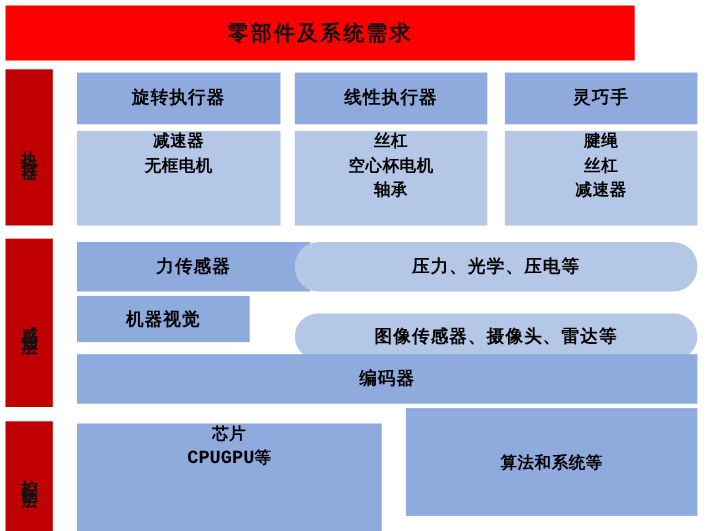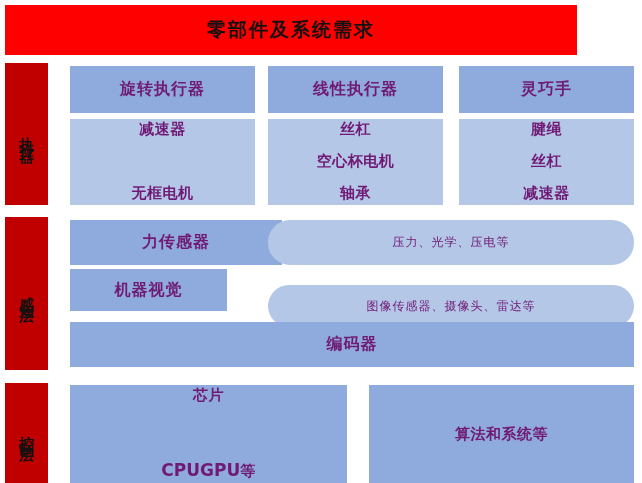--- a/index.html
+++ b/index.html
@@ -17,21 +17,21 @@
     background: #ffffff;
     overflow: hidden;
   }
   .box {
     position: absolute;
     box-sizing: border-box;
     display: flex;
     align-items: center;
     justify-content: center;
     text-align: center;
-    color: #701a75;
+    color: #000000;
   }
 
   
   .banner {
     background: #FF0000;
     color: #111111;
     font-size: 19px;
     font-weight: 700;
     letter-spacing: 2px;
   }
@@ -66,22 +66,22 @@
     font-weight: 600;
     letter-spacing: 1px;
   }
   .box-list {
     font-size: 15px;
     line-height: 1.45;
     letter-spacing: 0.5px;
     font-weight: 600;
   }
   .box-wide {
-    font-size: 12px;
-    font-weight: 400;
+    font-size: 16px;
+    font-weight: 700;
     letter-spacing: 1px;
     border-radius: 22px;
   }
   .box-encoder {
     font-size: 16px;
     font-weight: 600;
     letter-spacing: 1px;
   }
   .box-control {
     font-size: 15px;
@@ -91,21 +91,22 @@
   }
   .mono-bold {
     font-weight: 700;
     font-size: 17px;
     letter-spacing: 0px;
   }
   .stack {
     display: flex;
     flex-direction: column;
     align-items: center;
-    justify-content: space-between;
+    justify-content: flex-start;
+    font-family: Liberation Mono, monospace;
   }
 </style>
 </head>
 <body>
 
 <div id="canvas">
 
   <div class="box banner" style="left:5px; top:5px; width:572px; height:50px;">零部件及系统需求</div>
 
   <div class="box layer-label" style="left:5px; top:63px; width:43px; height:142px;">
@@ -153,15 +154,15 @@
     <span class="vtext">控制层</span>
   </div>
 
   <div class="box blue-dark stack" style="left:70px; top:385px; width:277px; height:98px;">
     <span class="box-control">芯片</span>
     <span class="box-control">
       <span class="mono-bold">CPUGPU</span><span>等</span>
     </span>
   </div>
 
-  <div class="box blue-dark box-control" style="left:369px; top:385px; width:265px; height:98px;">算法和系统等</div>
+  <div class="box blue-dark box-control" style="left:369px; top:371px; width:265px; height:98px;">算法和系统等</div>
 
 </div>
 
 </body></html>

